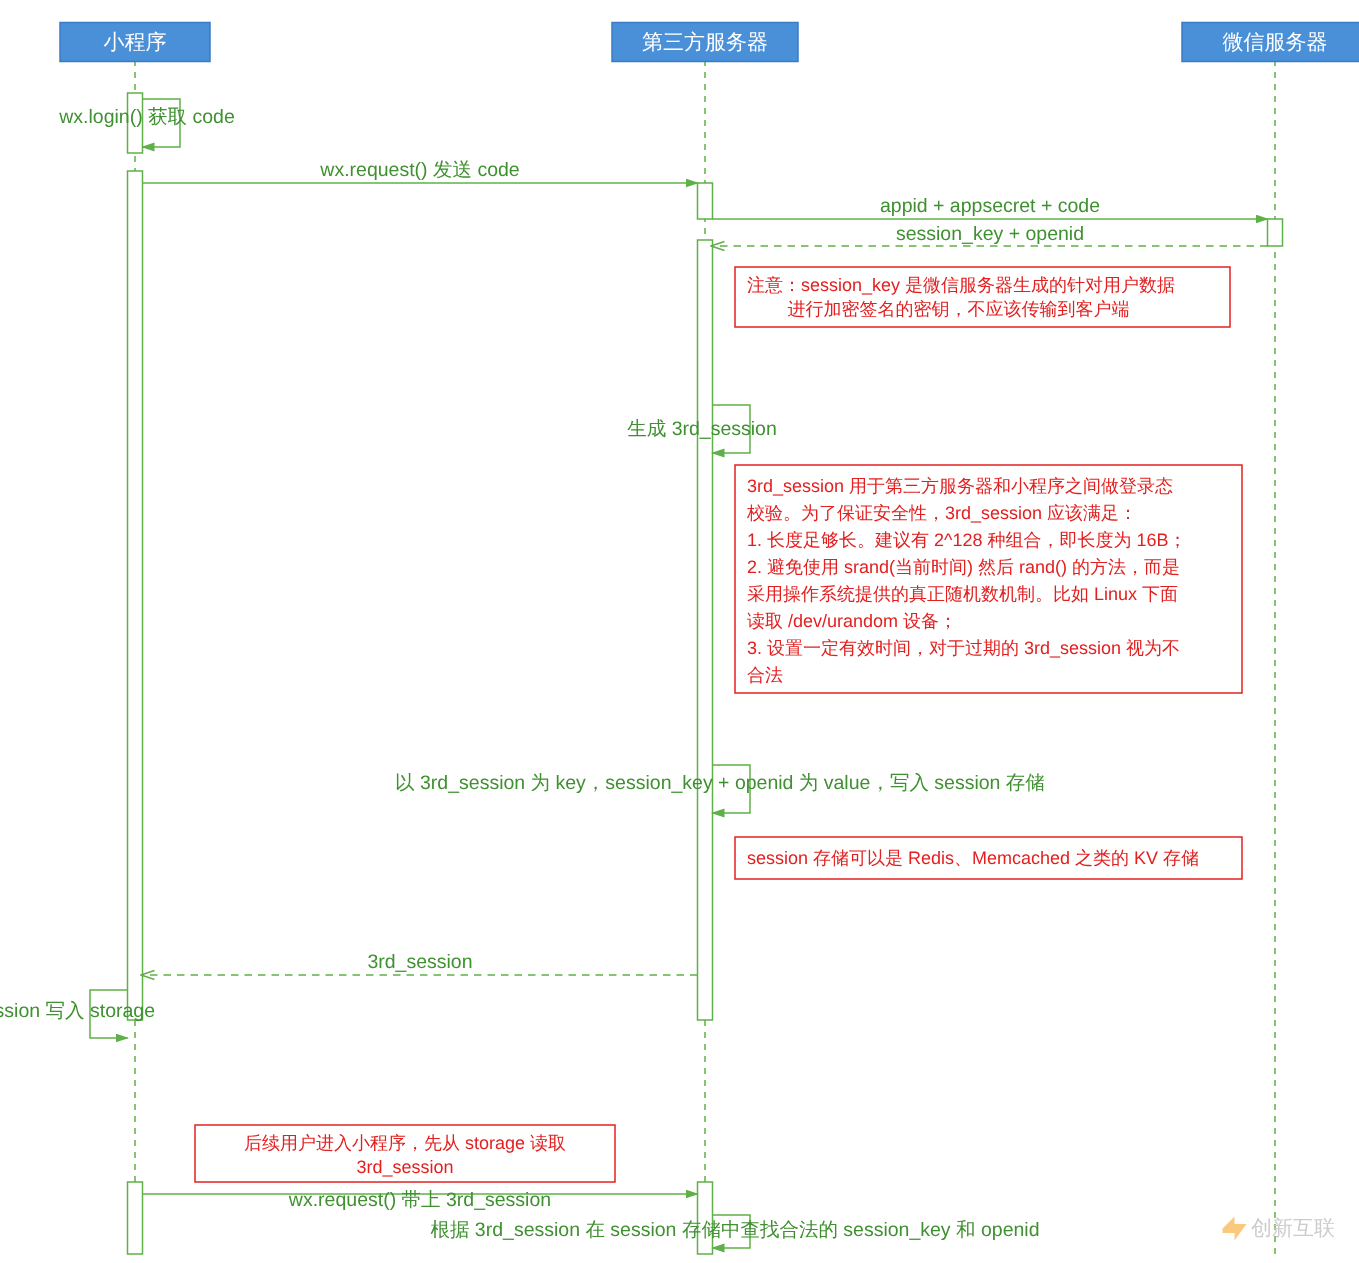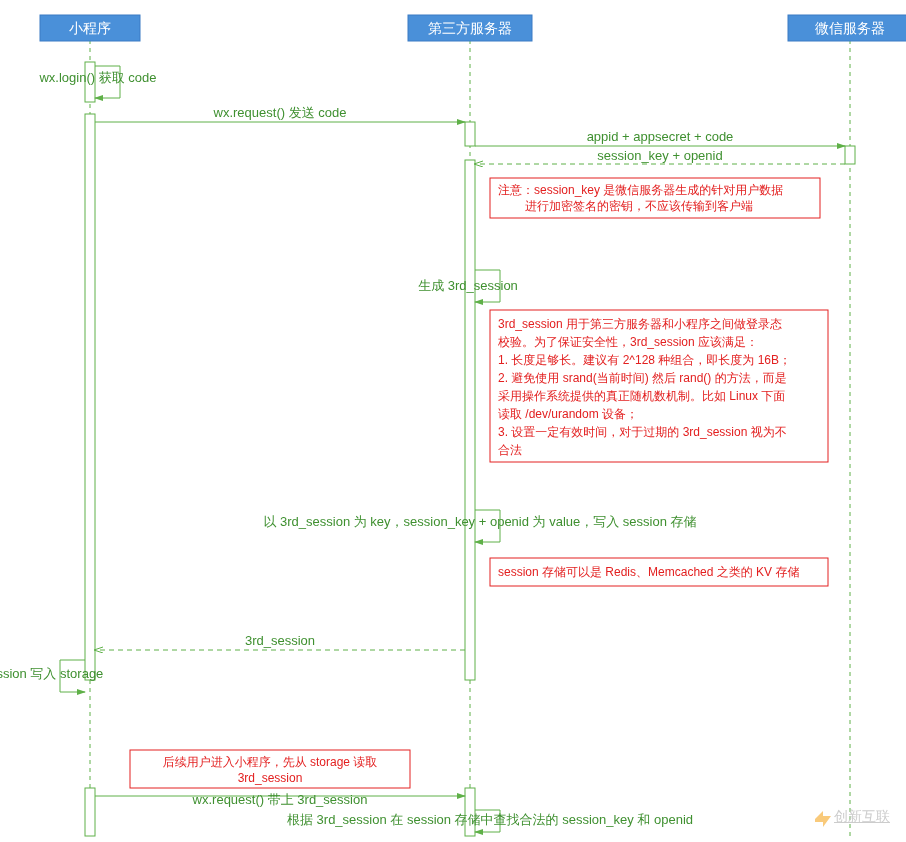--- a/index.html
+++ b/index.html
@@ -58,23 +58,22 @@
     fill: #e32020;
     font-size: 12px;
   }
   .watermark {
     position: absolute;
     right: 16px;
     bottom: 12px;
     font-size: 14px;
     color: #ccc;
     display: flex;
-    align-items: flex-start;
+    align-items: center;
     gap: 0;
-    text-decoration: underline;
   }
   .watermark svg { display: inline-block; }
 </style>
 </head>
 <body>
 
 <svg width="906" height="842" viewBox="0 0 906 842">
   <defs>
     <marker id="arrow-solid" markerWidth="10" markerHeight="10" refX="8" refY="3" orient="auto">
       <path d="M0,0 L9,3 L0,6 Z" class="arrowhead"></path>

